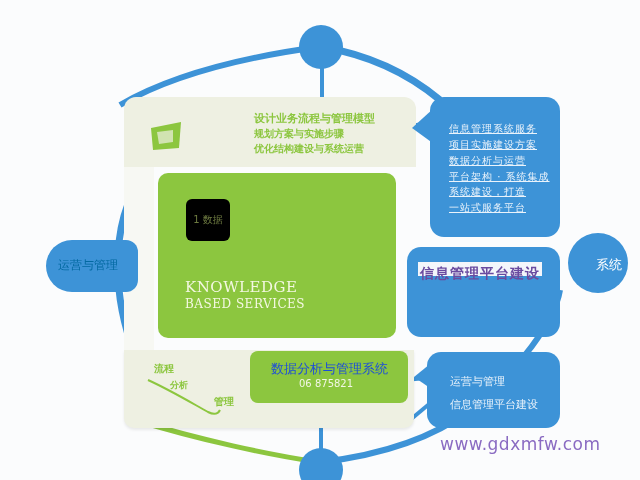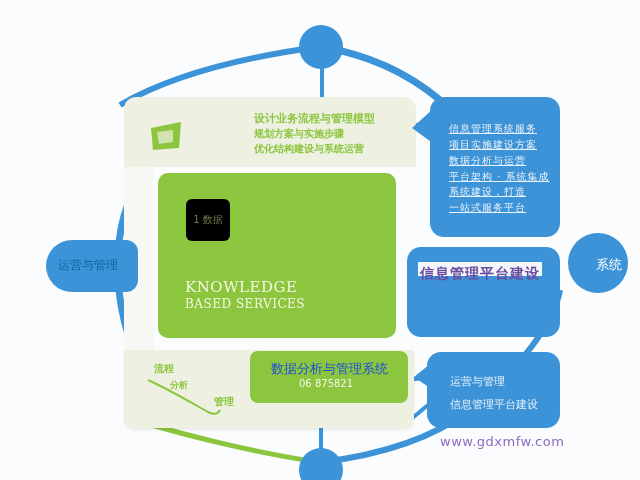--- a/index.html
+++ b/index.html
@@ -63,21 +63,21 @@
     .blue-left { left: 46px; top: 240px; width: 92px; height: 52px; border-radius: 26px 12px 12px 26px; }
     .blue-left-label { left: 58px; top: 257px; font-size: 12px; color: #0369a1; white-space: nowrap; }
     .circle-right {
       left: 568px; top: 233px; width: 60px; height: 60px; border-radius: 50%;
       background: #3d93d7;
     }
     .circle-right-label { left: 596px; top: 256px; font-size: 13px; color: #fff; white-space: nowrap; }
     .bubble-br { left: 427px; top: 352px; width: 133px; height: 76px; }
     .br-line { left: 450px; font-size: 11px; color: #eaf3fb; white-space: nowrap; }
     .watermark {
-      left: 440px; top: 434px; color: #8a6bc2; font-size: 13px; letter-spacing: 0.5px;
+      left: 440px; top: 434px; color: #8a6bc2; font-size: 17px; letter-spacing: 0.5px;
       font-family: "DejaVu Sans", sans-serif; white-space: nowrap;
     }
     .bl-text { color: #8cc63f; font-size: 10px; font-weight: bold; white-space: nowrap; }
   </style>
 </head>
 <body>
 
 <svg class="bg" width="640" height="480">
 
   <path d="M 150 170 C 110 210 110 290 135 355" stroke="#3d93d7" stroke-width="7" fill="none"></path>

